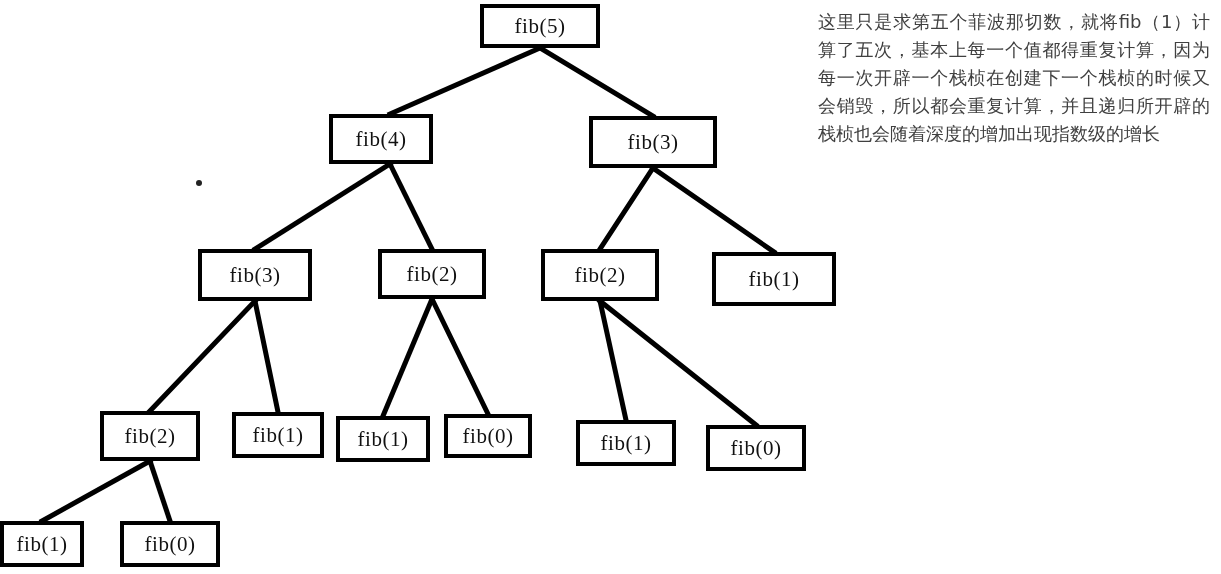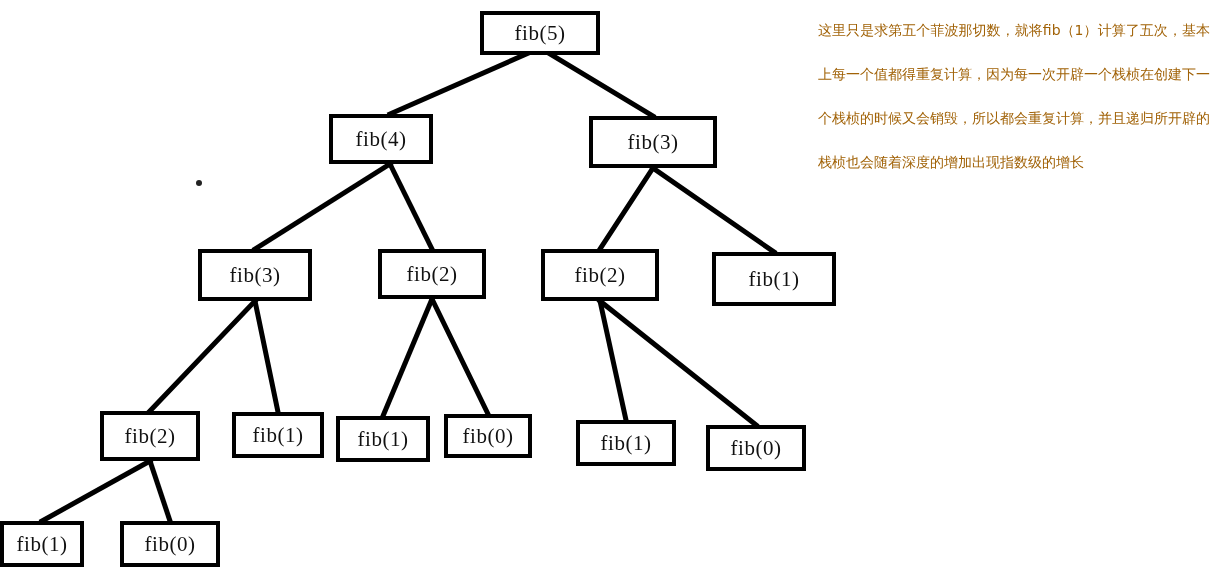--- a/index.html
+++ b/index.html
@@ -49,23 +49,23 @@
     height: 6px;
     border-radius: 50%;
     background: #222222;
   }
   #annotation {
     position: absolute;
     left: 818px;
     top: 8px;
     width: 392px;
     font-family: "DejaVu Sans", sans-serif;
-    font-size: 14px;
-    line-height: 44px;
-    color: #a16207;
+    font-size: 18px;
+    line-height: 28px;
+    color: #404040;
     text-align: justify;
   }
   #watermark {
     position: absolute;
     right: 10px;
     bottom: 4px;
     font-family: "DejaVu Sans", sans-serif;
     font-size: 11px;
     color: #e8e8e8;
     letter-spacing: 1px;
@@ -85,21 +85,21 @@
       <line x1="255" y1="301" x2="150" y2="411" stroke="#000000" stroke-width="5" stroke-linecap="square"></line>
       <line x1="255" y1="301" x2="278" y2="412" stroke="#000000" stroke-width="5" stroke-linecap="square"></line>
       <line x1="432" y1="299" x2="383" y2="416" stroke="#000000" stroke-width="5" stroke-linecap="square"></line>
       <line x1="432" y1="299" x2="488" y2="414" stroke="#000000" stroke-width="5" stroke-linecap="square"></line>
       <line x1="600" y1="301" x2="626" y2="420" stroke="#000000" stroke-width="5" stroke-linecap="square"></line>
       <line x1="600" y1="301" x2="756" y2="425" stroke="#000000" stroke-width="5" stroke-linecap="square"></line>
       <line x1="150" y1="461" x2="42" y2="521" stroke="#000000" stroke-width="5" stroke-linecap="square"></line>
       <line x1="150" y1="461" x2="170" y2="521" stroke="#000000" stroke-width="5" stroke-linecap="square"></line>
     </svg>
   <div id="node-layer">
-      <div class="node" style="left: 480px; top: 4px; width: 120px; height: 44px; border-color: rgb(0, 0, 0); margin-top: 7px;">
+      <div class="node" style="left: 480px; top: 4px; width: 120px; height: 44px; border-color: rgb(0, 0, 0);">
         <span>fib(5)</span>
       </div>
       <div class="node" style="left: 329px; top: 114px; width: 104px; height: 50px; border-color: rgb(0, 0, 0);">
         <span>fib(4)</span>
       </div>
       <div class="node" style="left: 589px; top: 116px; width: 128px; height: 52px; border-color: rgb(0, 0, 0);">
         <span>fib(3)</span>
       </div>
       <div class="node" style="left: 198px; top: 249px; width: 114px; height: 52px; border-color: rgb(0, 0, 0);">
         <span>fib(3)</span>

